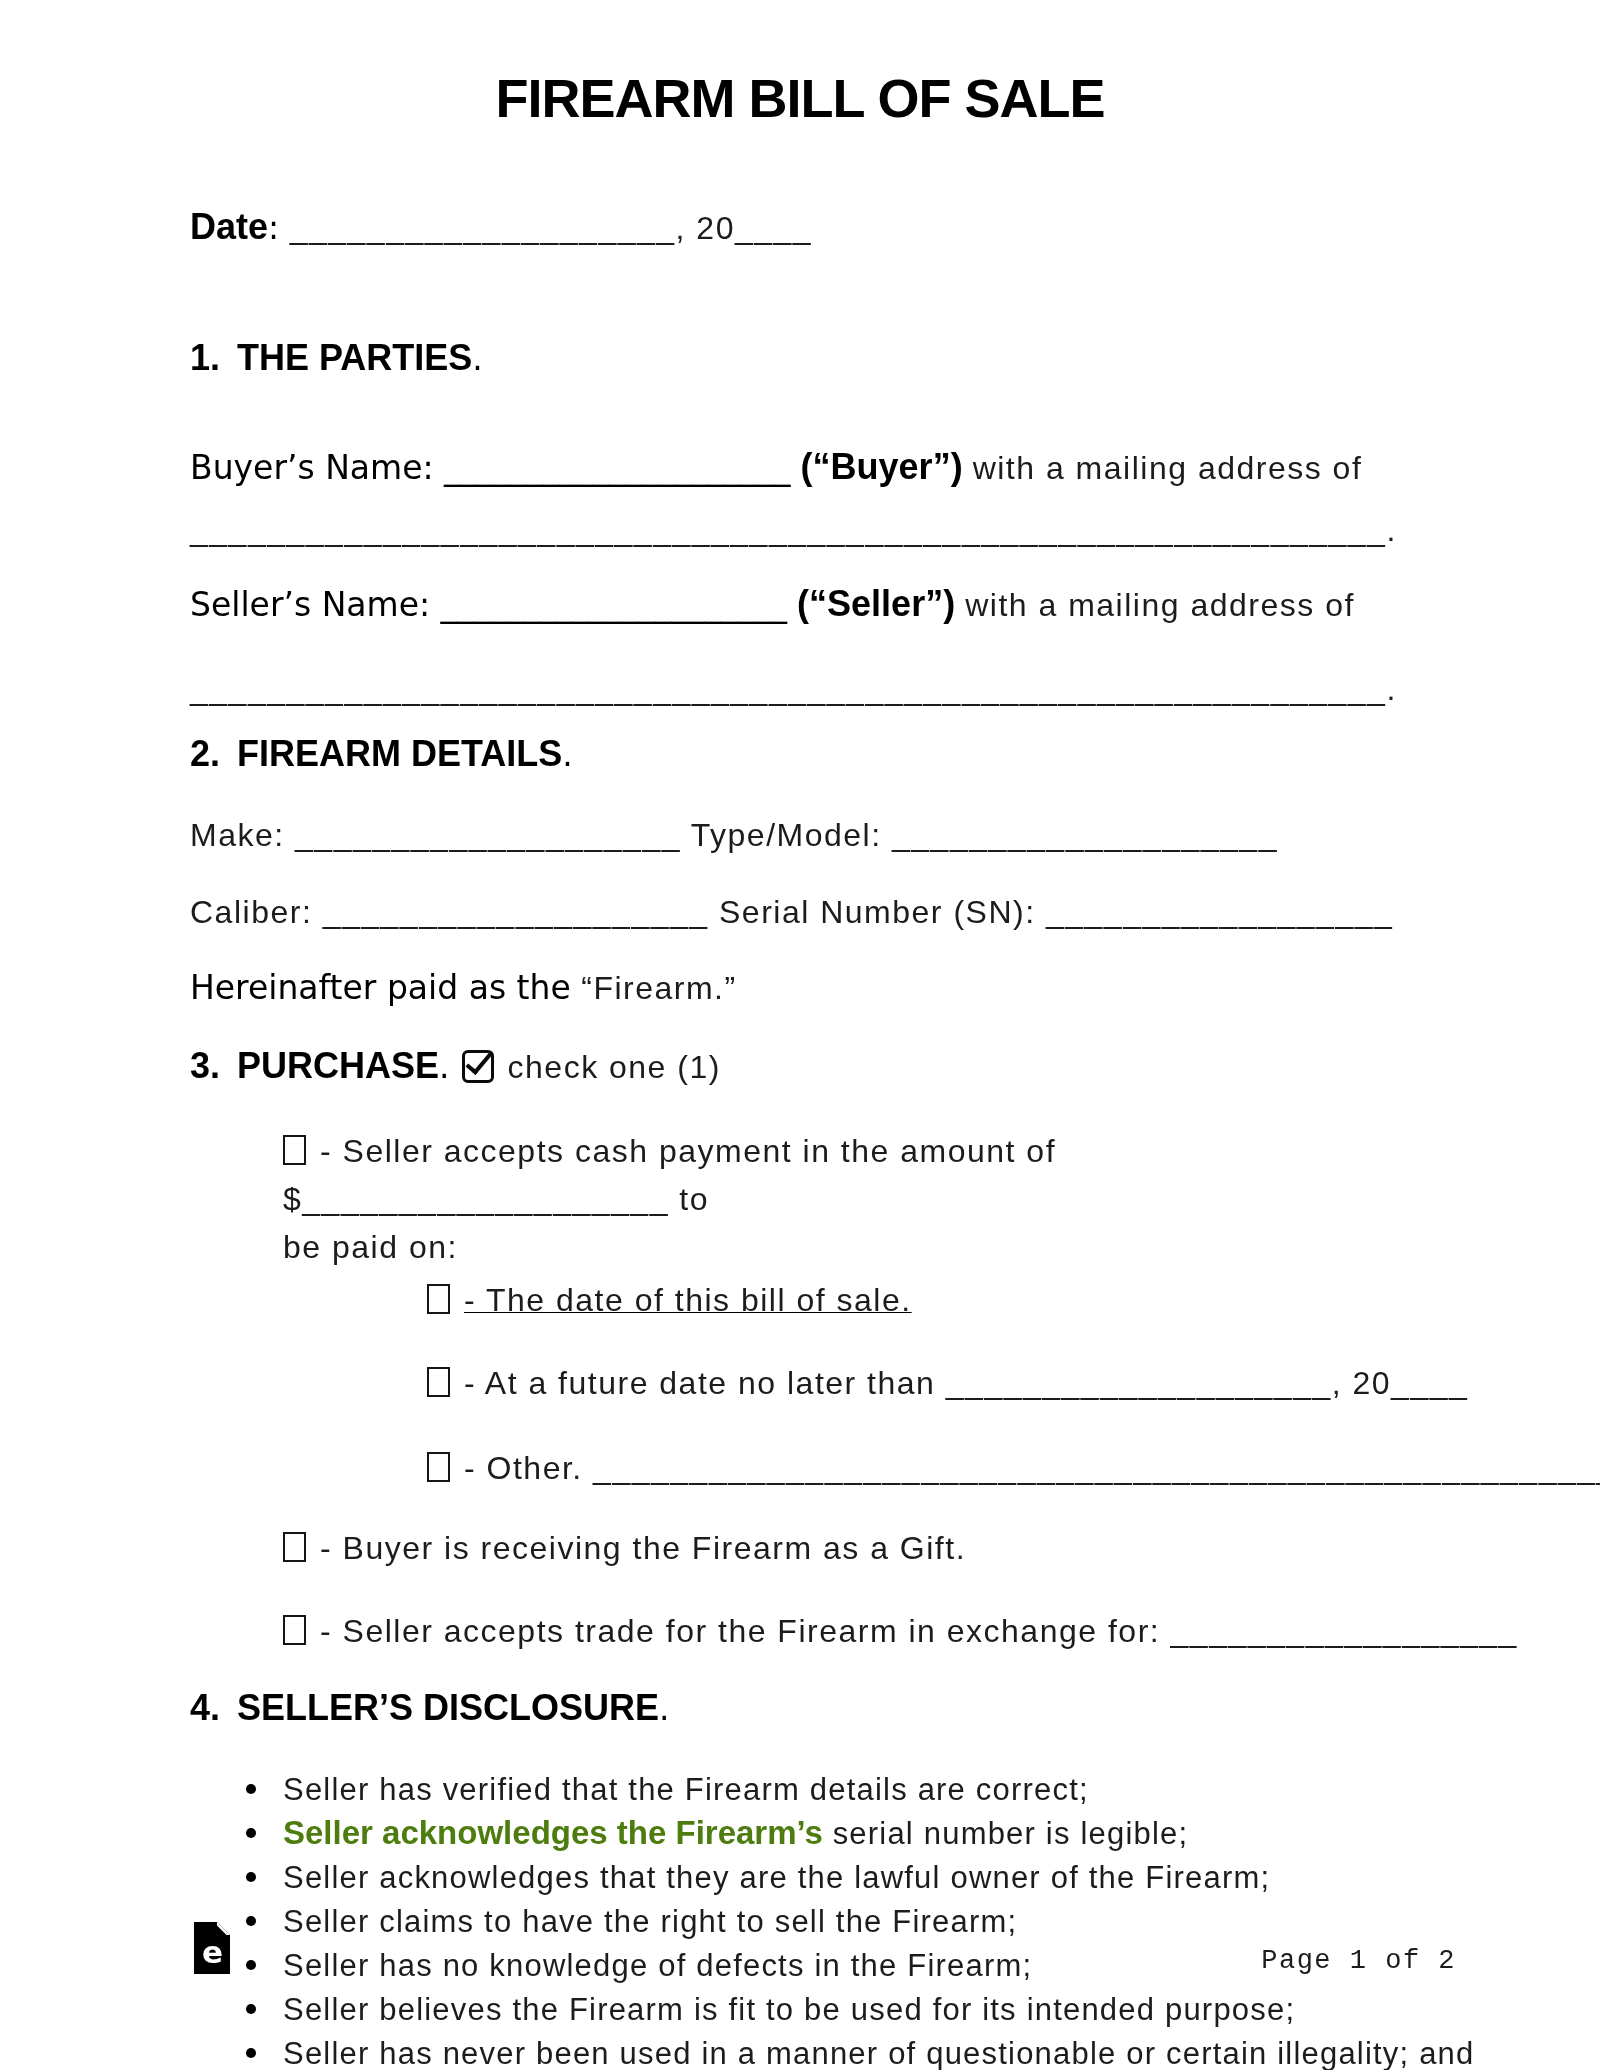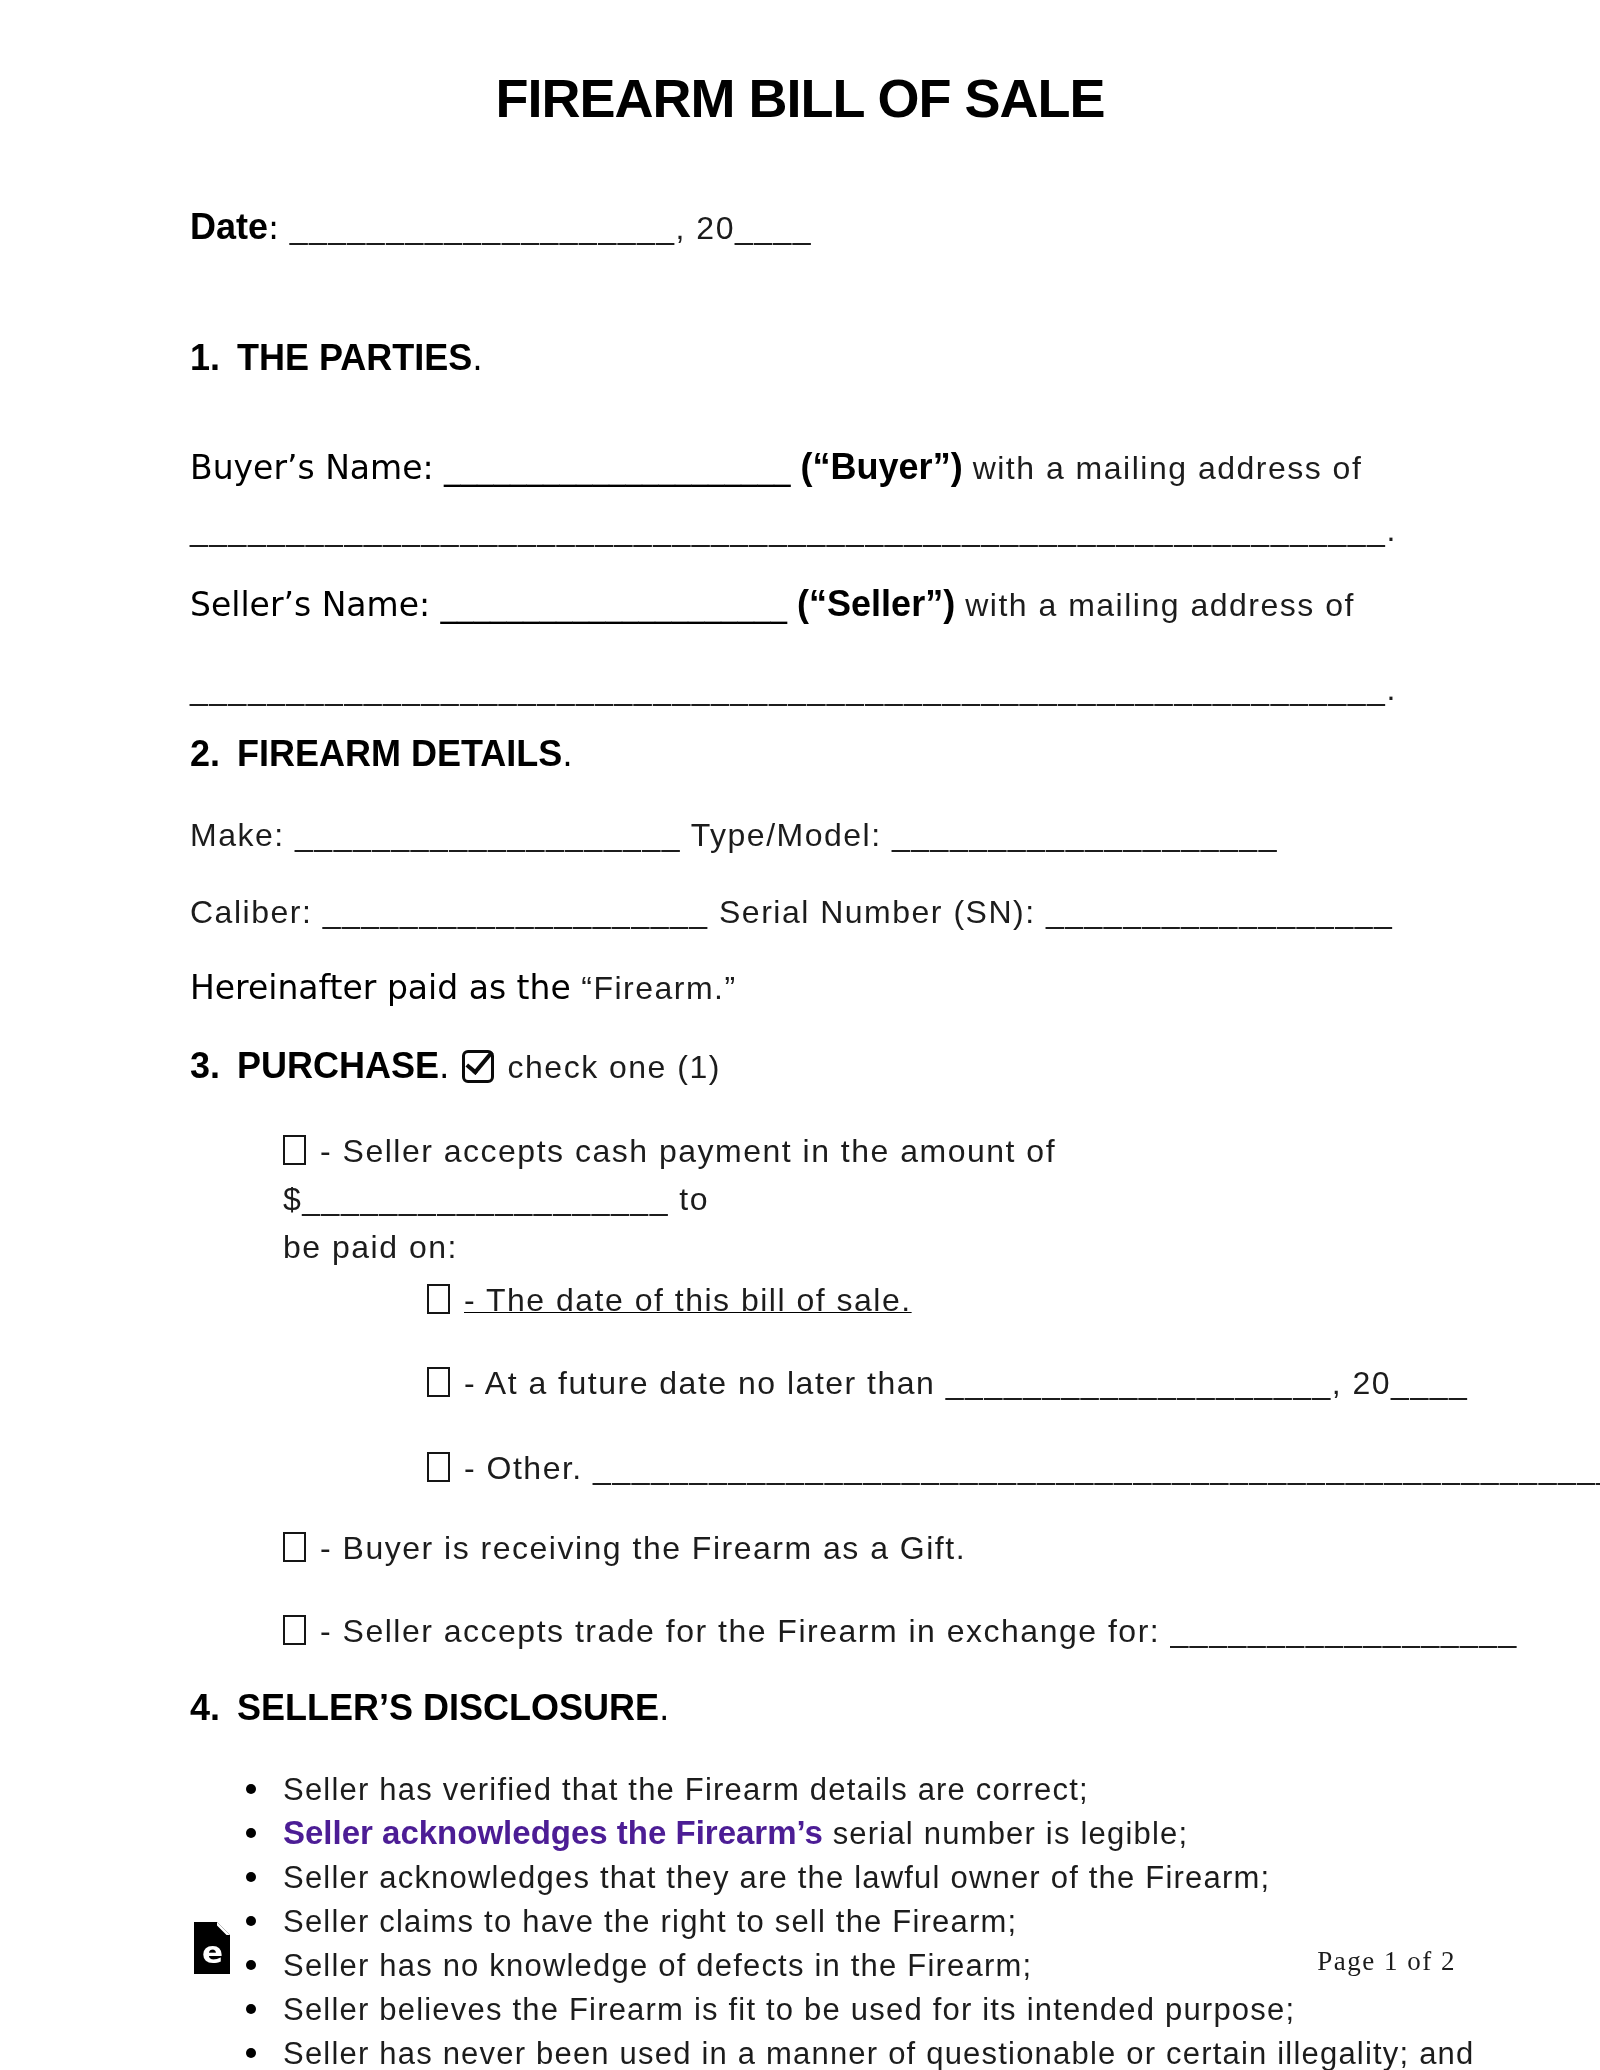--- a/index.html
+++ b/index.html
@@ -53,21 +53,21 @@
   
   .bullets { margin: 32px 0 0 0; padding: 0; }
   .bullets li {
     list-style: none; position: relative; padding-left: 93px;
     line-height: 38px; white-space: nowrap;
   }
   .bullets li::before {
     content: ""; position: absolute; left: 56px; top: 14px;
     width: 10px; height: 10px; border-radius: 50%; background: #000;
   }
-  .b-bold { font-family: "Liberation Sans", sans-serif; font-weight: 700; font-size: 33px; color: #4c1d95; }
+  .b-bold { font-family: "Liberation Sans", sans-serif; font-weight: 700; font-size: 33px; color: #4d7c0f; }
   .b-thin { font-family: "Liberation Sans", sans-serif; font-size: 31px; letter-spacing: 1.2px; color: #1c1c1c; }
   
   .m-date   { margin-top: 78px; }
   .m-h1     { margin-top: 80px; }
   .m-buyer  { margin-top: 58px; }
   .m-addr1  { margin-top: 14px; }
   .m-seller { margin-top: 26px; }
   .m-addr2  { margin-top: 36px; }
   .m-h2     { margin-top: 15px; }
   .m-make   { margin-top: 30px; }
@@ -78,21 +78,21 @@
   .m-sub1   { margin-top: 5px; text-decoration: underline;  }
   .m-sub2   { margin-top: 35px; }
   .m-sub3   { margin-top: 37px; }
   .m-gift   { margin-top: 32px; }
   .m-trade  { margin-top: 35px; }
   .m-h4     { margin-top: 27px; }
   
   .footer-logo { position: absolute; left: 194px; top: 1922px; width: 36px; height: 52px; }
   .footer-page {
     position: absolute; right: 144px; top: 1946px;
-    font-family: Liberation Serif, serif; font-size: 27px;
+    font-family: Liberation Mono, monospace; font-size: 27px;
     letter-spacing: 1.5px; color: #1c1c1c;
   }
 </style>
 </head>
 <body>
 
 <div class="page">
 
   <div class="title">FIREARM BILL OF SALE</div>
 

